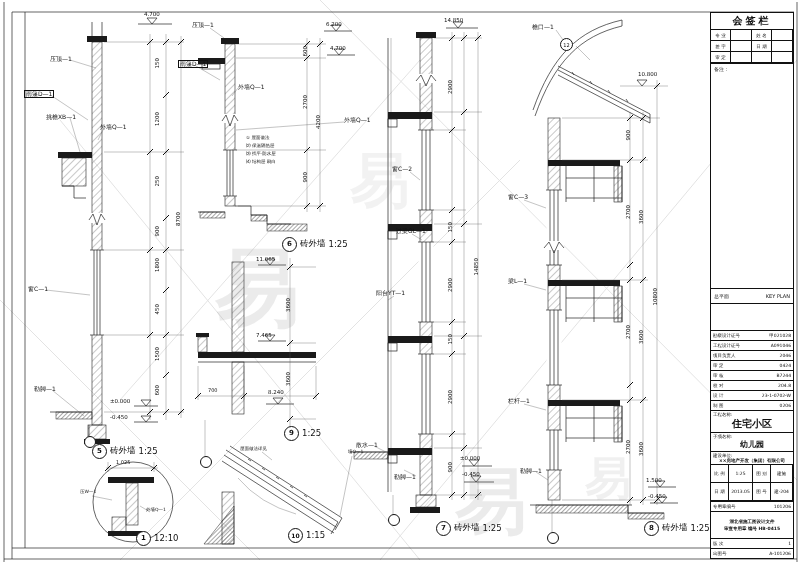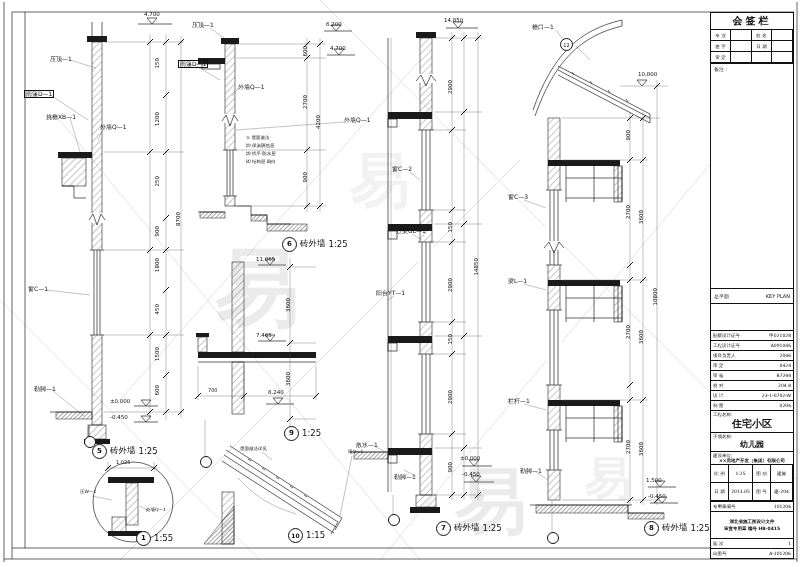--- a/index.html
+++ b/index.html
@@ -279,21 +279,21 @@
     <span class="bub">5</span>
     <span class="nm">砖外墙</span>
     <span class="sc">1:25</span>
   </div>
 
   <span class="t" style="left:116px;top:460px;font-size:5px">1.025</span>
   <span class="t note" style="left:80px;top:490px">压W—1</span>
   <span class="t note" style="left:146px;top:508px">外墙Q—1</span>
   <div class="dt" style="left:136px;top:531px">
     <span class="bub">1</span>
-    <span class="sc">1:55</span>
+    <span class="sc">12:10</span>
   </div>
 
   <span class="t" style="left:192px;top:22px">压顶—1</span>
   <span class="t box" style="left:178px;top:60px">雨篷D—1</span>
   <span class="t" style="left:238px;top:84px">外墙Q—1</span>
   <span class="t" style="left:344px;top:117px">外墙Q—1</span>
   <span class="t elev" style="left:326px;top:22px">6.200</span>
   <span class="t elev" style="left:330px;top:46px">4.700</span>
   <span class="vt" style="left:303px;top:46px">600</span>
   <span class="vt" style="left:303px;top:95px">2700</span>

